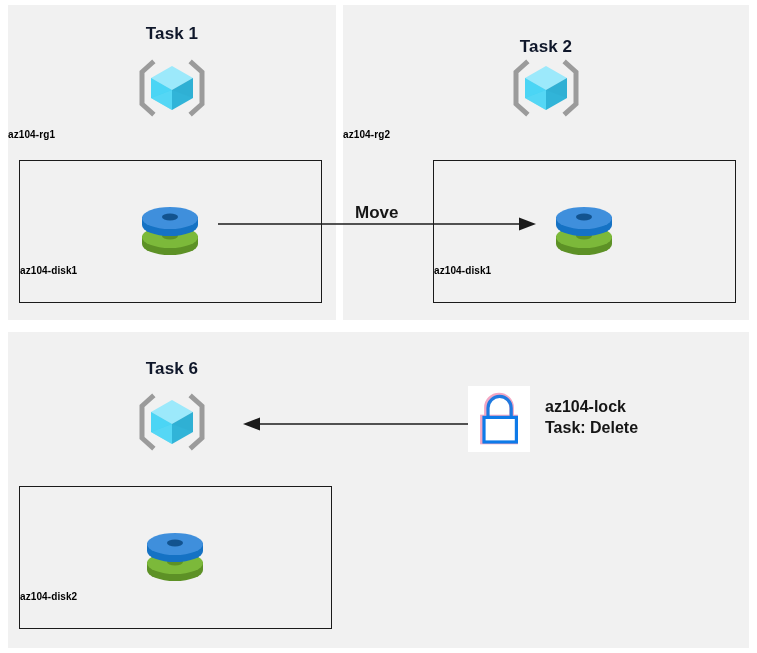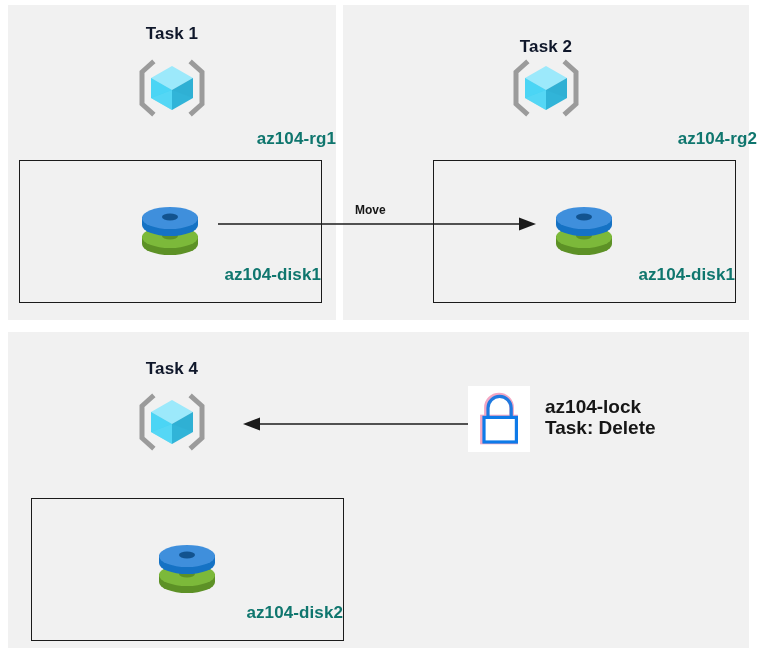--- a/index.html
+++ b/index.html
@@ -33,24 +33,24 @@
     position: absolute;
     font-size: 17px;
     font-weight: bold;
     color: #0f172a;
     text-align: center;
     white-space: nowrap;
     letter-spacing: 0.1px;
   }
   .node-label {
     position: absolute;
-    font-size: 17px;
-    font-weight: bold;
-    color: #0f766e;
-    text-align: right;
+    font-size: 10px;
+    font-weight: bold;
+    color: #000000;
+    text-align: left;
     white-space: nowrap;
     letter-spacing: 0.1px;
   }
   .inner-box {
     position: absolute;
     border: 1.5px solid #1b1b1b;
     background: #f1f1f1;
     box-sizing: border-box;
     padding-left: 28px;
   }
@@ -58,33 +58,33 @@
     position: absolute;
   }
   .icon-wrap svg { display: block; }
 
   .lock-tile {
     position: absolute;
     background: #ffffff;
   }
   .lock-text {
     position: absolute;
-    font-size: 19px;
+    font-size: 16px;
     font-weight: bold;
     color: #161616;
     line-height: 21px;
     white-space: nowrap;
   }
   .arrow-svg {
     position: absolute;
     overflow: visible;
   }
   .move-label {
     position: absolute;
-    font-size: 12px;
+    font-size: 17px;
     font-weight: bold;
     color: #161616;
     white-space: nowrap;
   }
 </style>
 </head>
 <body>
 
 <div id="stage">
 
@@ -142,21 +142,21 @@
         <path d="M55 8 L65 17 L65 49 L55 58" fill="none" stroke="#9b9b9b" stroke-width="5" stroke-linecap="square" stroke-linejoin="miter"></path>
         <polygon points="35,11 56,23 35,35 14,23" fill="#9ce9fb"></polygon>
         <polygon points="14,23 35,35 35,55 14,43" fill="#33cdf2"></polygon>
         <polygon points="56,23 56,43 35,55 35,35" fill="#31b4d8"></polygon>
         <polygon points="35,35 14,43 14,23" fill="#5fdcf7" opacity="0.55"></polygon>
         <polygon points="35,35 35,55 14,43" fill="#7ee4f8" opacity="0.45"></polygon>
         <polygon points="35,35 56,43 56,23" fill="#2fa9cd" opacity="0.35"></polygon>
       </svg>
     </div>
 
-    <div class="node-label" style="left:0; top:124px; width:406px;padding-left:8px;">az104-rg2</div>
+    <div class="node-label" style="left:0; top:124px; width:406px;">az104-rg2</div>
 
     <div class="inner-box" style="left:90px; top:155px; width:303px; height:143px;">
 
       <div class="icon-wrap" style="left:110px; top:39px; width:80px; height:65px;">
         <svg width="80" height="65" viewBox="0 0 80 65">
           <ellipse cx="40" cy="44" rx="28" ry="11" fill="#5d9126"></ellipse>
           <rect x="12" y="36" width="56" height="8" fill="#5d9126"></rect>
           <ellipse cx="40" cy="37" rx="28" ry="11" fill="#7cb93a"></ellipse>
           <ellipse cx="40" cy="36" rx="8" ry="3.4" fill="#5d9126"></ellipse>
           <ellipse cx="40" cy="25" rx="28" ry="11" fill="#1572c4"></ellipse>
@@ -170,37 +170,37 @@
     </div>
   </div>
 
   <svg class="arrow-svg" style="left:218px; top:212px; width:320px; height:24px;" width="320" height="24" viewBox="0 0 320 24">
     <line x1="0" y1="12" x2="304" y2="12" stroke="#1b1b1b" stroke-width="1.6"></line>
     <polygon points="318,12 301,5.5 301,18.5" fill="#1b1b1b"></polygon>
   </svg>
   <div class="move-label" style="left:355px; top:203px;">Move</div>
 
   <div class="panel" id="panel-task3">
-    <div class="task-title" style="left:0; top:27px; width:328px;">Task 4</div>
+    <div class="task-title" style="left:0; top:27px; width:328px;">Task 6</div>
 
     <div class="icon-wrap" style="left:129px; top:57px; width:70px; height:66px;">
       <svg width="70" height="66" viewBox="0 0 70 66">
         <path d="M15 8 L5 17 L5 49 L15 58" fill="none" stroke="#9b9b9b" stroke-width="5" stroke-linecap="square" stroke-linejoin="miter"></path>
         <path d="M55 8 L65 17 L65 49 L55 58" fill="none" stroke="#9b9b9b" stroke-width="5" stroke-linecap="square" stroke-linejoin="miter"></path>
         <polygon points="35,11 56,23 35,35 14,23" fill="#9ce9fb"></polygon>
         <polygon points="14,23 35,35 35,55 14,43" fill="#33cdf2"></polygon>
         <polygon points="56,23 56,43 35,55 35,35" fill="#31b4d8"></polygon>
         <polygon points="35,35 14,43 14,23" fill="#5fdcf7" opacity="0.55"></polygon>
         <polygon points="35,35 35,55 14,43" fill="#7ee4f8" opacity="0.45"></polygon>
         <polygon points="35,35 56,43 56,23" fill="#2fa9cd" opacity="0.35"></polygon>
       </svg>
     </div>
 
 
-    <div class="inner-box" style="left:11px; top:166px; width:313px; height:143px;margin-left:12px;">
+    <div class="inner-box" style="left:11px; top:154px; width:313px; height:143px;">
 
       <div class="icon-wrap" style="left:115px; top:39px; width:80px; height:65px;">
         <svg width="80" height="65" viewBox="0 0 80 65">
           <ellipse cx="40" cy="44" rx="28" ry="11" fill="#5d9126"></ellipse>
           <rect x="12" y="36" width="56" height="8" fill="#5d9126"></rect>
           <ellipse cx="40" cy="37" rx="28" ry="11" fill="#7cb93a"></ellipse>
           <ellipse cx="40" cy="36" rx="8" ry="3.4" fill="#5d9126"></ellipse>
           <ellipse cx="40" cy="25" rx="28" ry="11" fill="#1572c4"></ellipse>
           <rect x="12" y="17" width="56" height="8" fill="#1572c4"></rect>
           <ellipse cx="40" cy="18" rx="28" ry="11" fill="#3f8fdc"></ellipse>

